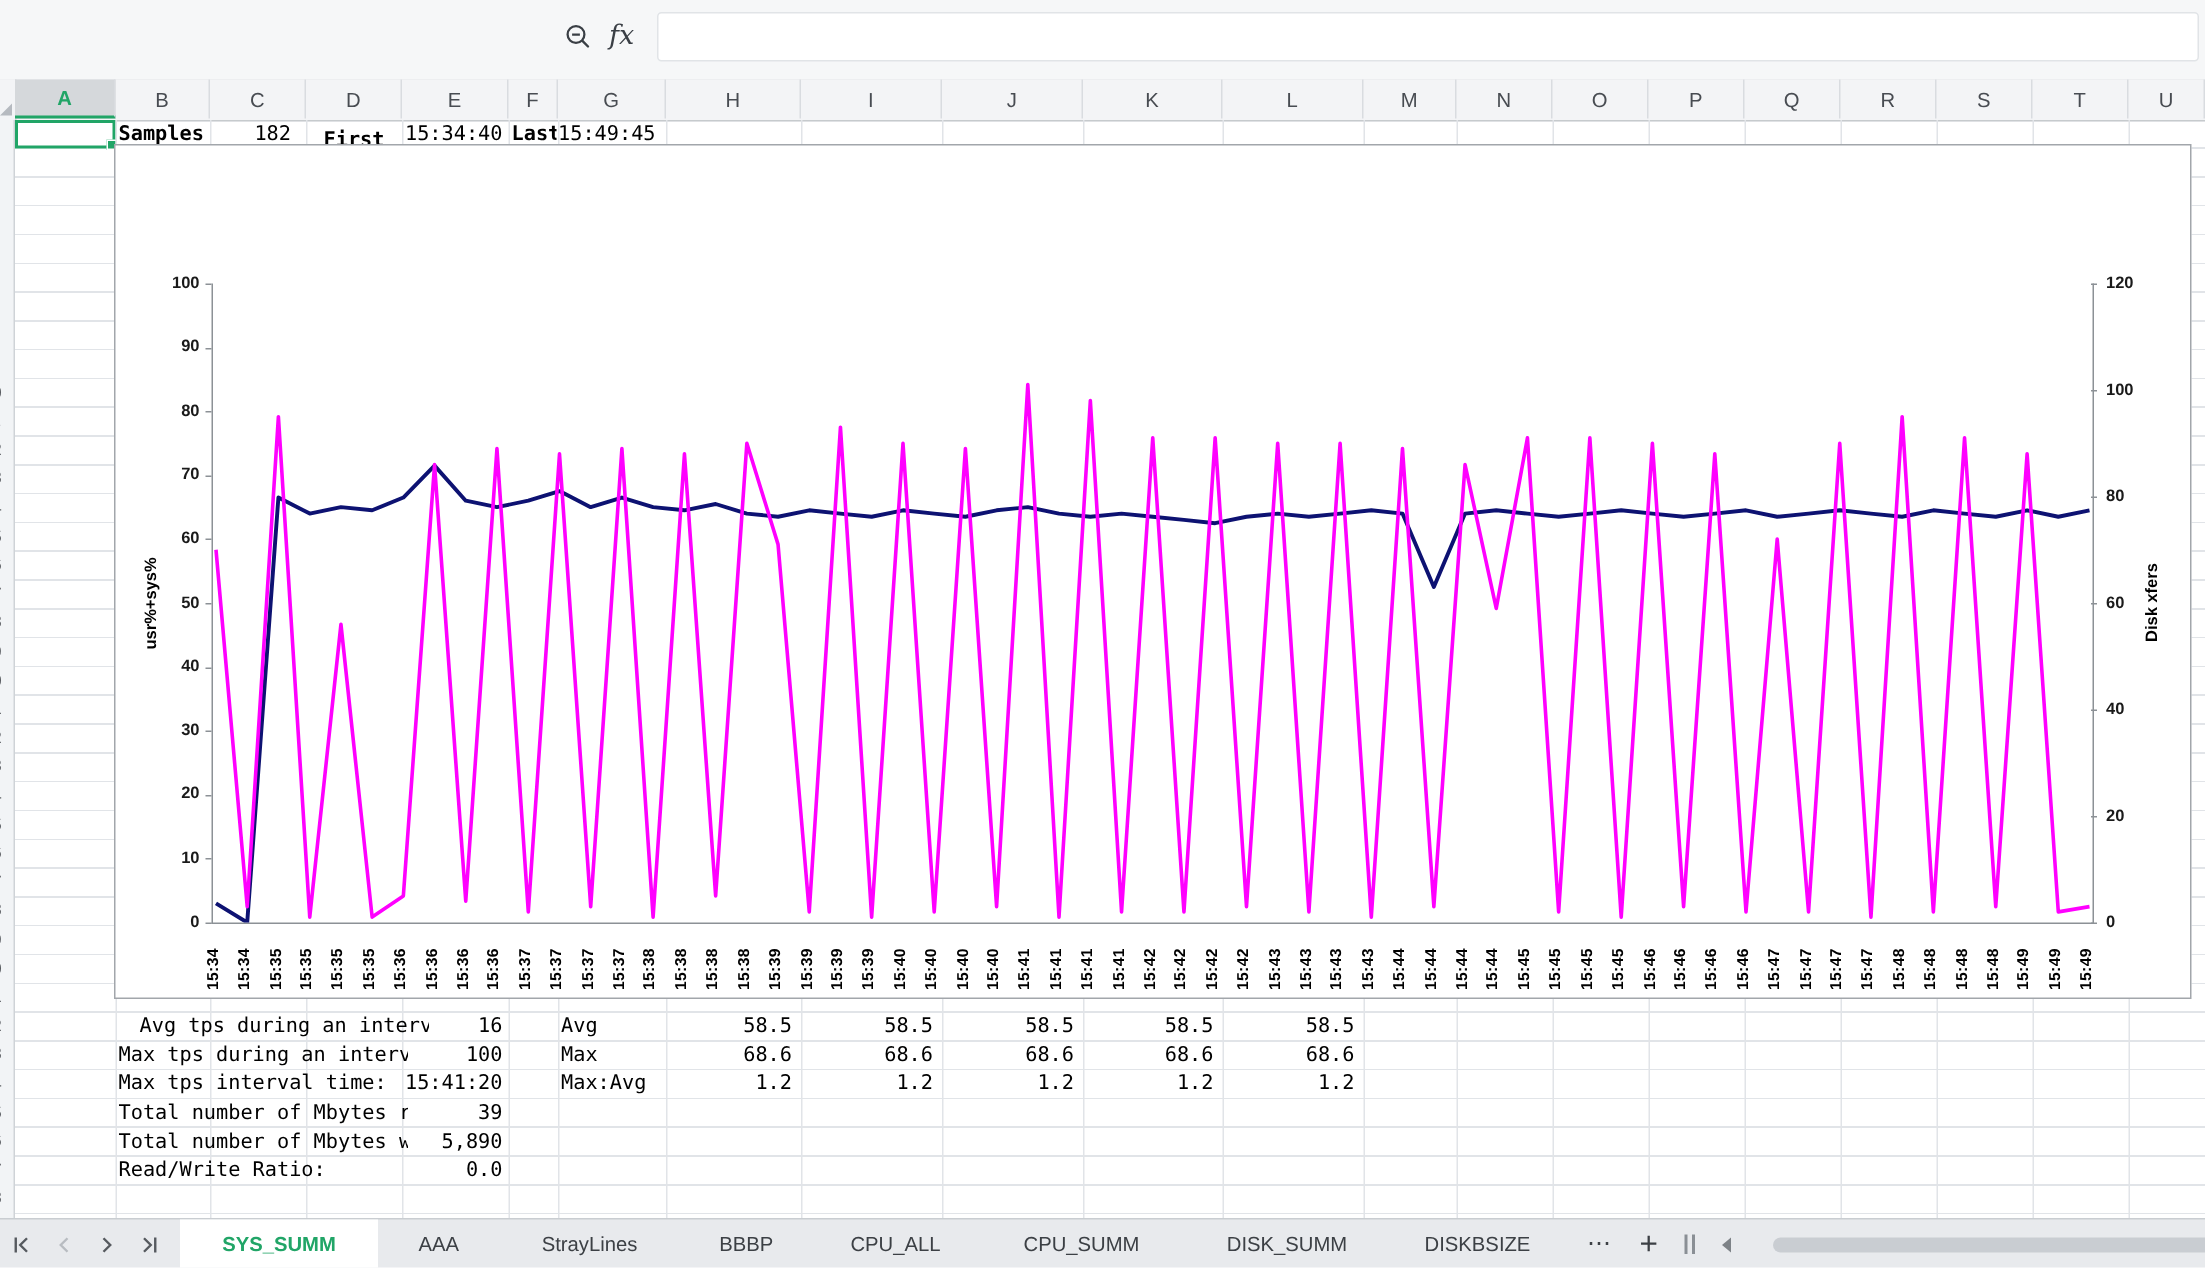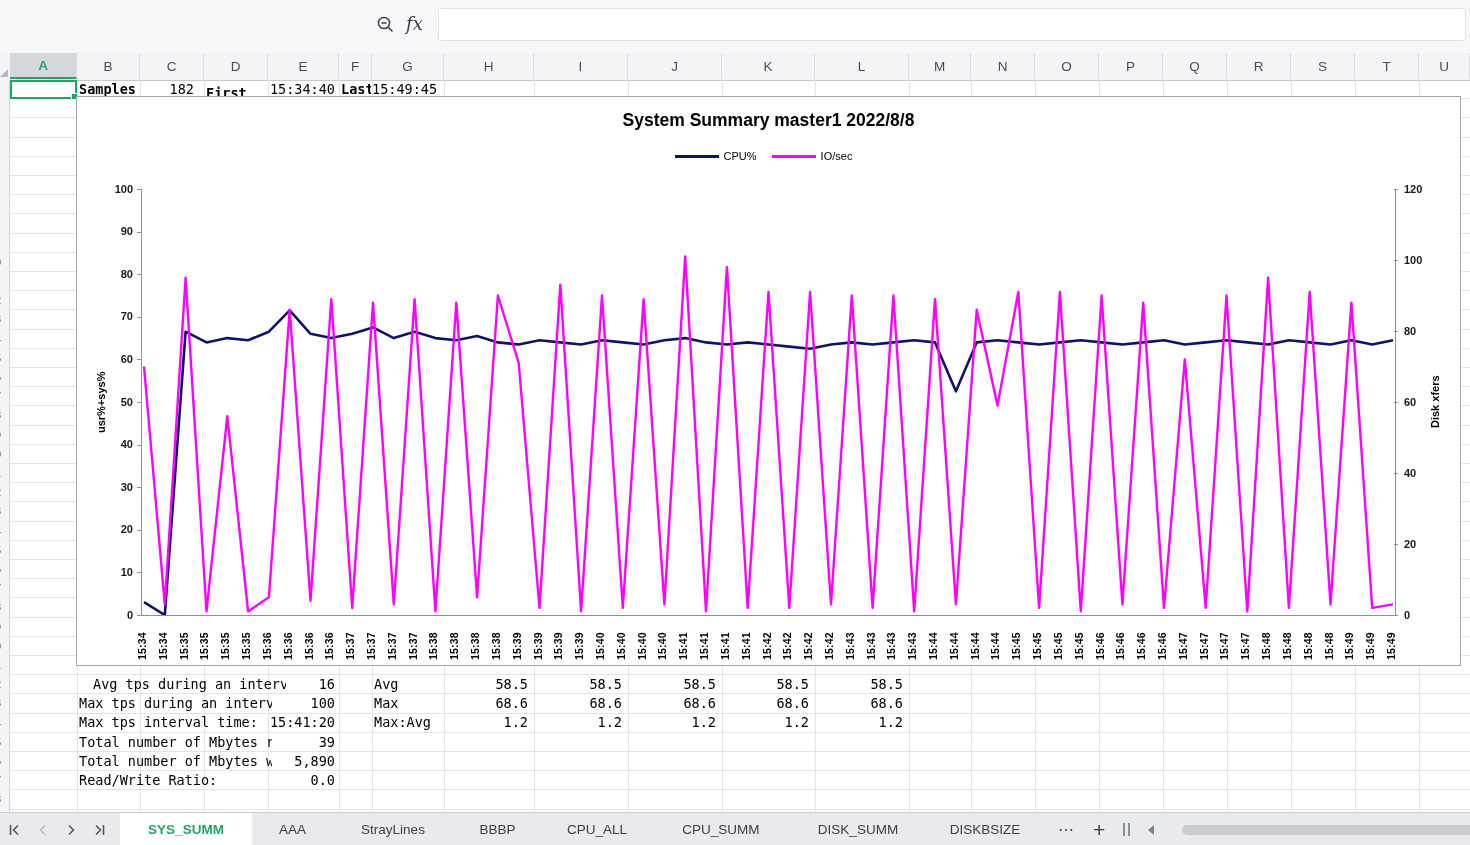--- a/index.html
+++ b/index.html
@@ -240,21 +240,21 @@
       <div class="vline" style="left: 971px;"></div>
       <div class="vline" style="left: 1035px;"></div>
       <div class="vline" style="left: 1099px;"></div>
       <div class="vline" style="left: 1163px;"></div>
       <div class="vline" style="left: 1227px;"></div>
       <div class="vline" style="left: 1291px;"></div>
       <div class="vline" style="left: 1355px;"></div>
       <div class="vline" style="left: 1419px;"></div>
       <div class="cell mono bold" style="left: 79px; width: 60px; top: 0px;">Samples</div>
       <div class="cell mono right" style="left: 140px; width: 57px; top: 0px;">182</div>
-      <div class="cell mono bold" style="left: 206px; width: 60px; top: 4px;">First</div>
+      <div class="cell mono bold" style="left: 206px; width: 60px; top: 4px; text-align: center;">First</div>
       <div class="cell mono right" style="left: 268px; width: 70px; top: 0px;">15:34:40</div>
       <div class="cell mono bold" style="left: 341px; width: 30px; top: 0px;">Last</div>
       <div class="cell mono right" style="left: 372px; width: 68px; top: 0px;">15:49:45</div>
       <div class="cell mono" style="left: 79px; width: 193px; top: 595px; margin-left: 14px;">Avg tps during an interv</div>
       <div class="cell mono right" style="left: 204px; width: 134px; top: 595px;">16</div>
       <div class="cell mono" style="left: 79px; width: 193px; top: 614.2px;">Max tps during an interv</div>
       <div class="cell mono right" style="left: 204px; width: 134px; top: 614.2px;">100</div>
       <div class="cell mono" style="left: 79px; width: 193px; top: 633.4px;">Max tps interval time:</div>
       <div class="cell mono right" style="left: 204px; width: 134px; top: 633.4px;">15:41:20</div>
       <div class="cell mono" style="left: 79px; width: 193px; top: 652.6px;">Total number of Mbytes r</div>
@@ -277,27 +277,20 @@
       <div class="cell mono right" style="left: 819px; width: 87px; top: 614.2px;">68.6</div>
       <div class="cell mono" style="left: 374px; width: 68px; top: 633.4px;">Max:Avg</div>
       <div class="cell mono right" style="left: 444px; width: 87px; top: 633.4px;">1.2</div>
       <div class="cell mono right" style="left: 538px; width: 87px; top: 633.4px;">1.2</div>
       <div class="cell mono right" style="left: 632px; width: 87px; top: 633.4px;">1.2</div>
       <div class="cell mono right" style="left: 725px; width: 87px; top: 633.4px;">1.2</div>
       <div class="cell mono right" style="left: 819px; width: 87px; top: 633.4px;">1.2</div>
     </div>
 
   <div class="chart">
-    <div class="chart-title">System Summary master1  2022/8/8</div>
-    <div class="legend">
-      <span class="lline" id="leg-line-0" style="background: rgb(13, 18, 114);"></span>
-      <span class="llab">CPU%</span>
-      <span class="lline" id="leg-line-1" style="background: rgb(255, 0, 255);"></span>
-      <span class="llab">IO/sec</span>
-    </div>
     <div class="yaxis-title" style="left:18px;top:92px;height:426px;">usr%+sys%</div>
     <div class="yaxis-title" style="left:1352px;top:92px;height:426px;">Disk xfers</div>
     <div class="plot" id="plot">
       <svg id="plot-svg" width="1253" height="426" viewBox="0 0 1253 426" preserveAspectRatio="none">
           <polyline points="2.0,413.2 22.8,426.0 43.6,142.7 64.5,153.4 85.3,149.1 106.1,151.2 126.9,142.7 147.7,121.4 168.5,144.8 189.3,149.1 210.2,144.8 231.0,138.4 251.8,149.1 272.6,142.7 293.4,149.1 314.3,151.2 335.1,147.0 355.9,153.4 376.7,155.5 397.5,151.2 418.3,153.4 439.1,155.5 460.0,151.2 480.8,153.4 501.6,155.5 522.4,151.2 543.2,149.1 564.0,153.4 584.9,155.5 605.7,153.4 626.5,155.5 647.3,157.6 668.1,159.8 689.0,155.5 709.8,153.4 730.6,155.5 751.4,153.4 772.2,151.2 793.0,153.4 813.9,202.3 834.7,153.4 855.5,151.2 876.3,153.4 897.1,155.5 917.9,153.4 938.8,151.2 959.6,153.4 980.4,155.5 1001.2,153.4 1022.0,151.2 1042.8,155.5 1063.7,153.4 1084.5,151.2 1105.3,153.4 1126.1,155.5 1146.9,151.2 1167.7,153.4 1188.5,155.5 1209.4,151.2 1230.2,155.5 1251.0,151.2" fill="none" stroke="#0d1272" stroke-width="2.6" stroke-linejoin="round"></polyline>
           <polyline points="2.0,177.5 22.8,415.4 43.6,88.8 64.5,422.4 85.3,227.2 106.1,422.4 126.9,408.3 147.7,120.7 168.5,411.8 189.3,110.1 210.2,418.9 231.0,113.6 251.8,415.4 272.6,110.1 293.4,422.4 314.3,113.6 335.1,408.3 355.9,106.5 376.7,173.9 397.5,418.9 418.3,95.8 439.1,422.4 460.0,106.5 480.8,418.9 501.6,110.1 522.4,415.4 543.2,67.4 564.0,422.4 584.9,78.1 605.7,418.9 626.5,102.9 647.3,418.9 668.1,102.9 689.0,415.4 709.8,106.5 730.6,418.9 751.4,106.5 772.2,422.4 793.0,110.1 813.9,415.4 834.7,120.7 855.5,216.6 876.3,102.9 897.1,418.9 917.9,102.9 938.8,422.4 959.6,106.5 980.4,415.4 1001.2,113.6 1022.0,418.9 1042.8,170.4 1063.7,418.9 1084.5,106.5 1105.3,422.4 1126.1,88.8 1146.9,418.9 1167.7,102.9 1188.5,415.4 1209.4,113.6 1230.2,418.9 1251.0,415.4" fill="none" stroke="#ff00ff" stroke-width="2.4" stroke-linejoin="round"></polyline>
         </svg>
     </div>
   <div class="ytick" style="left: 22px; top: 85.5px;">100</div>
       <div class="tickmark" style="left: 60px; top: 92px;"></div>

